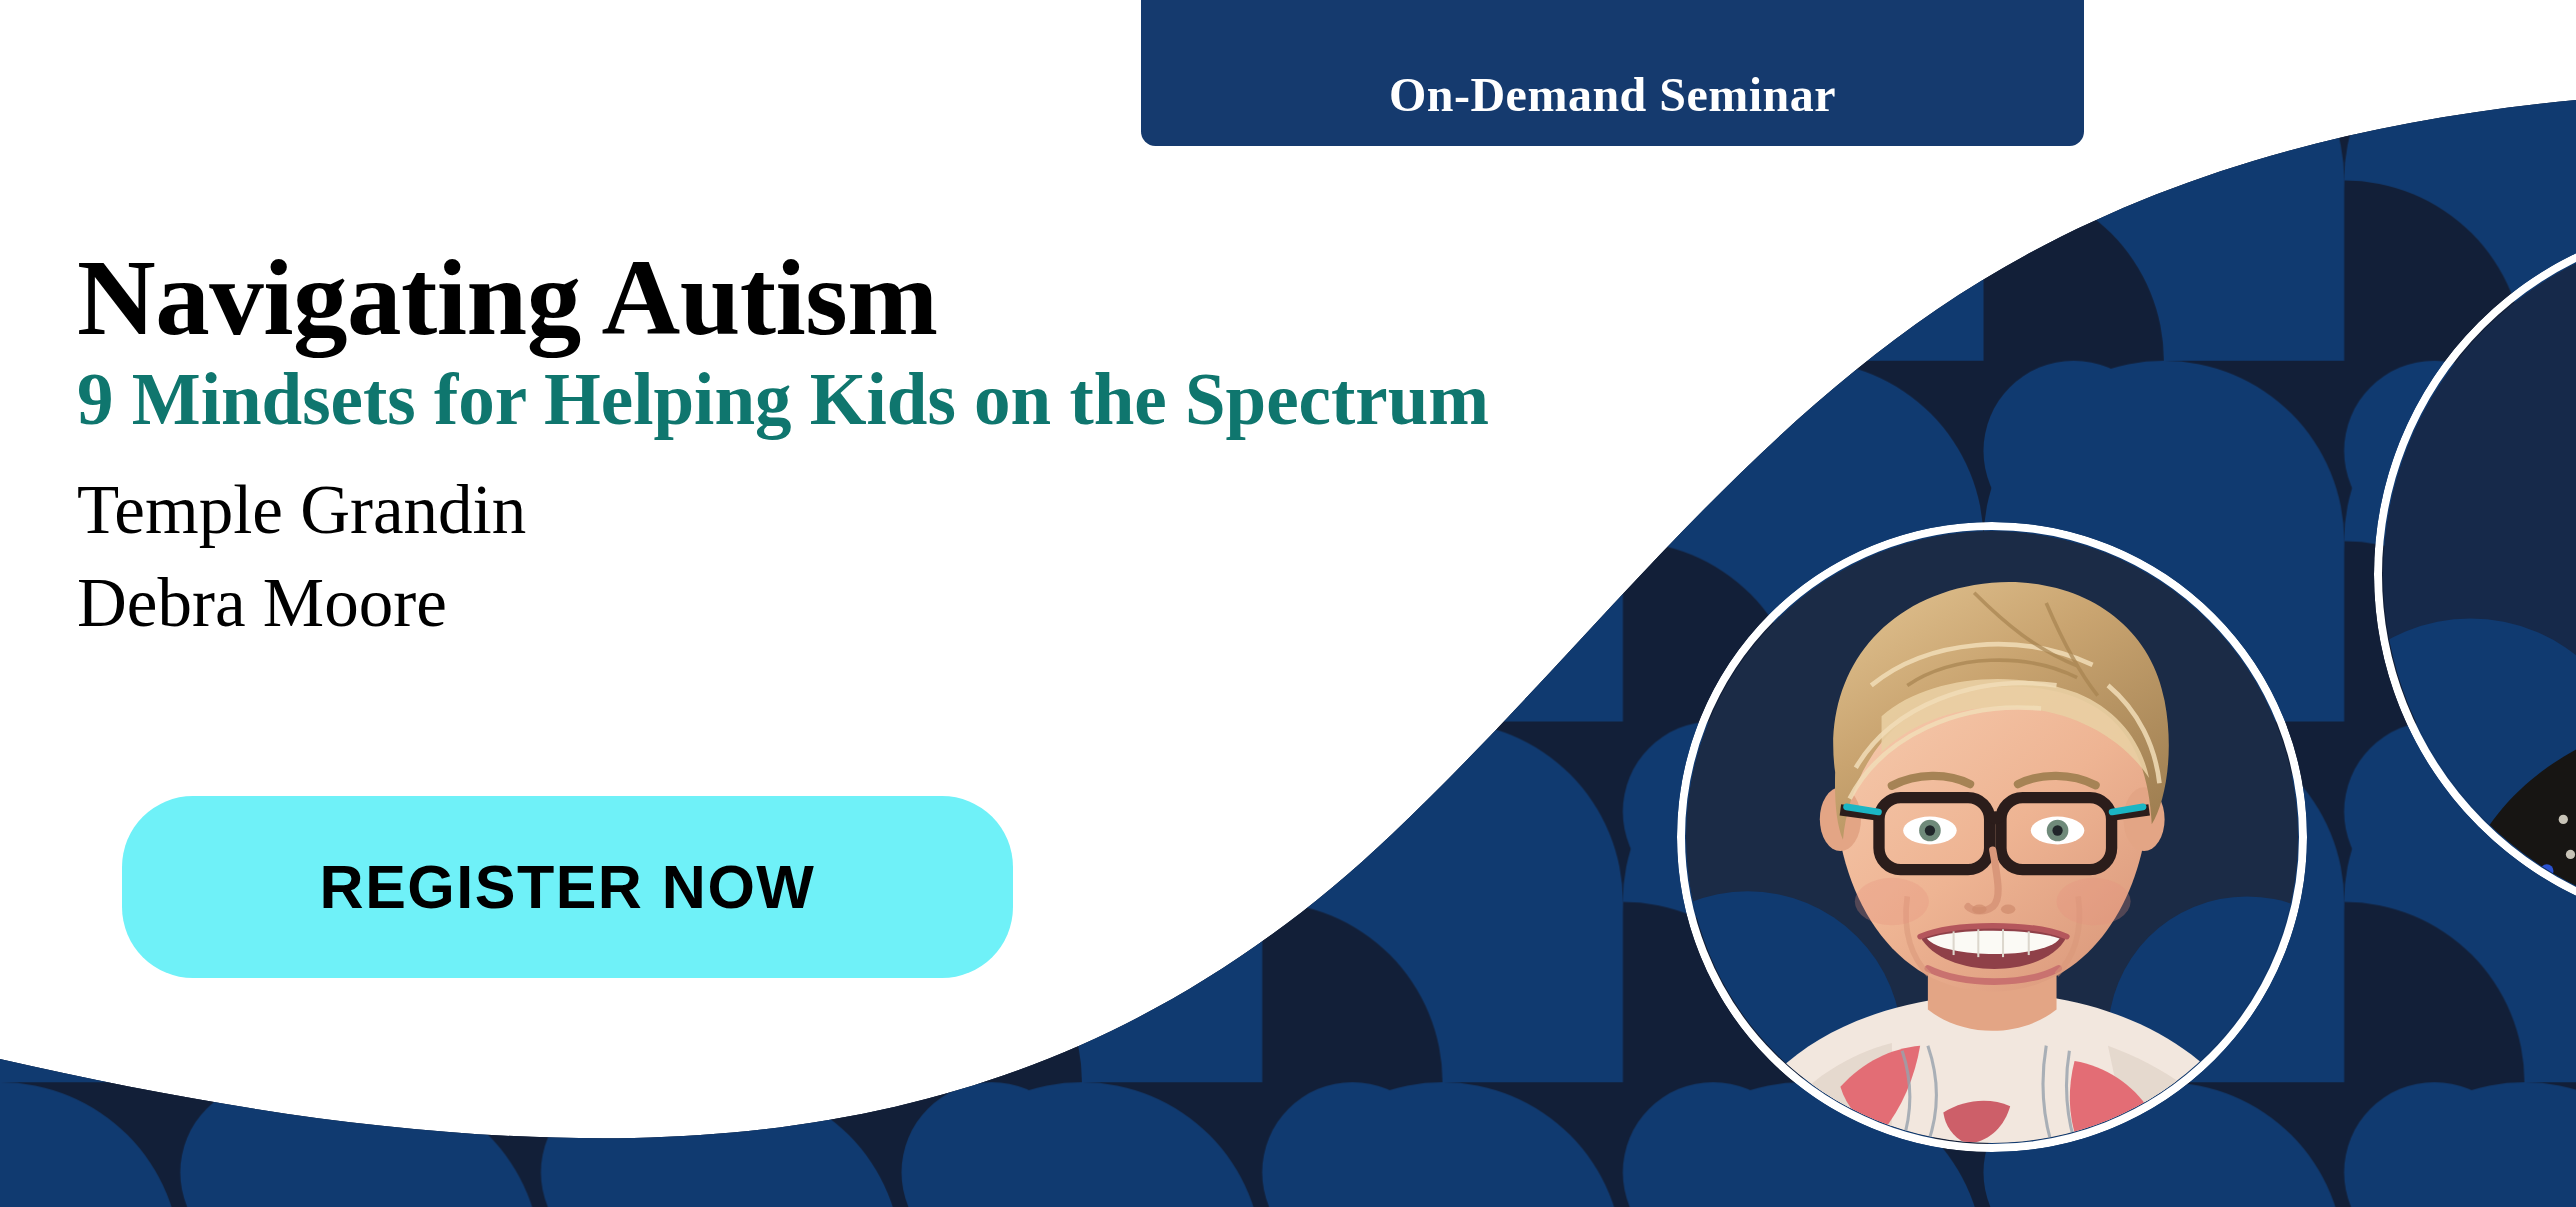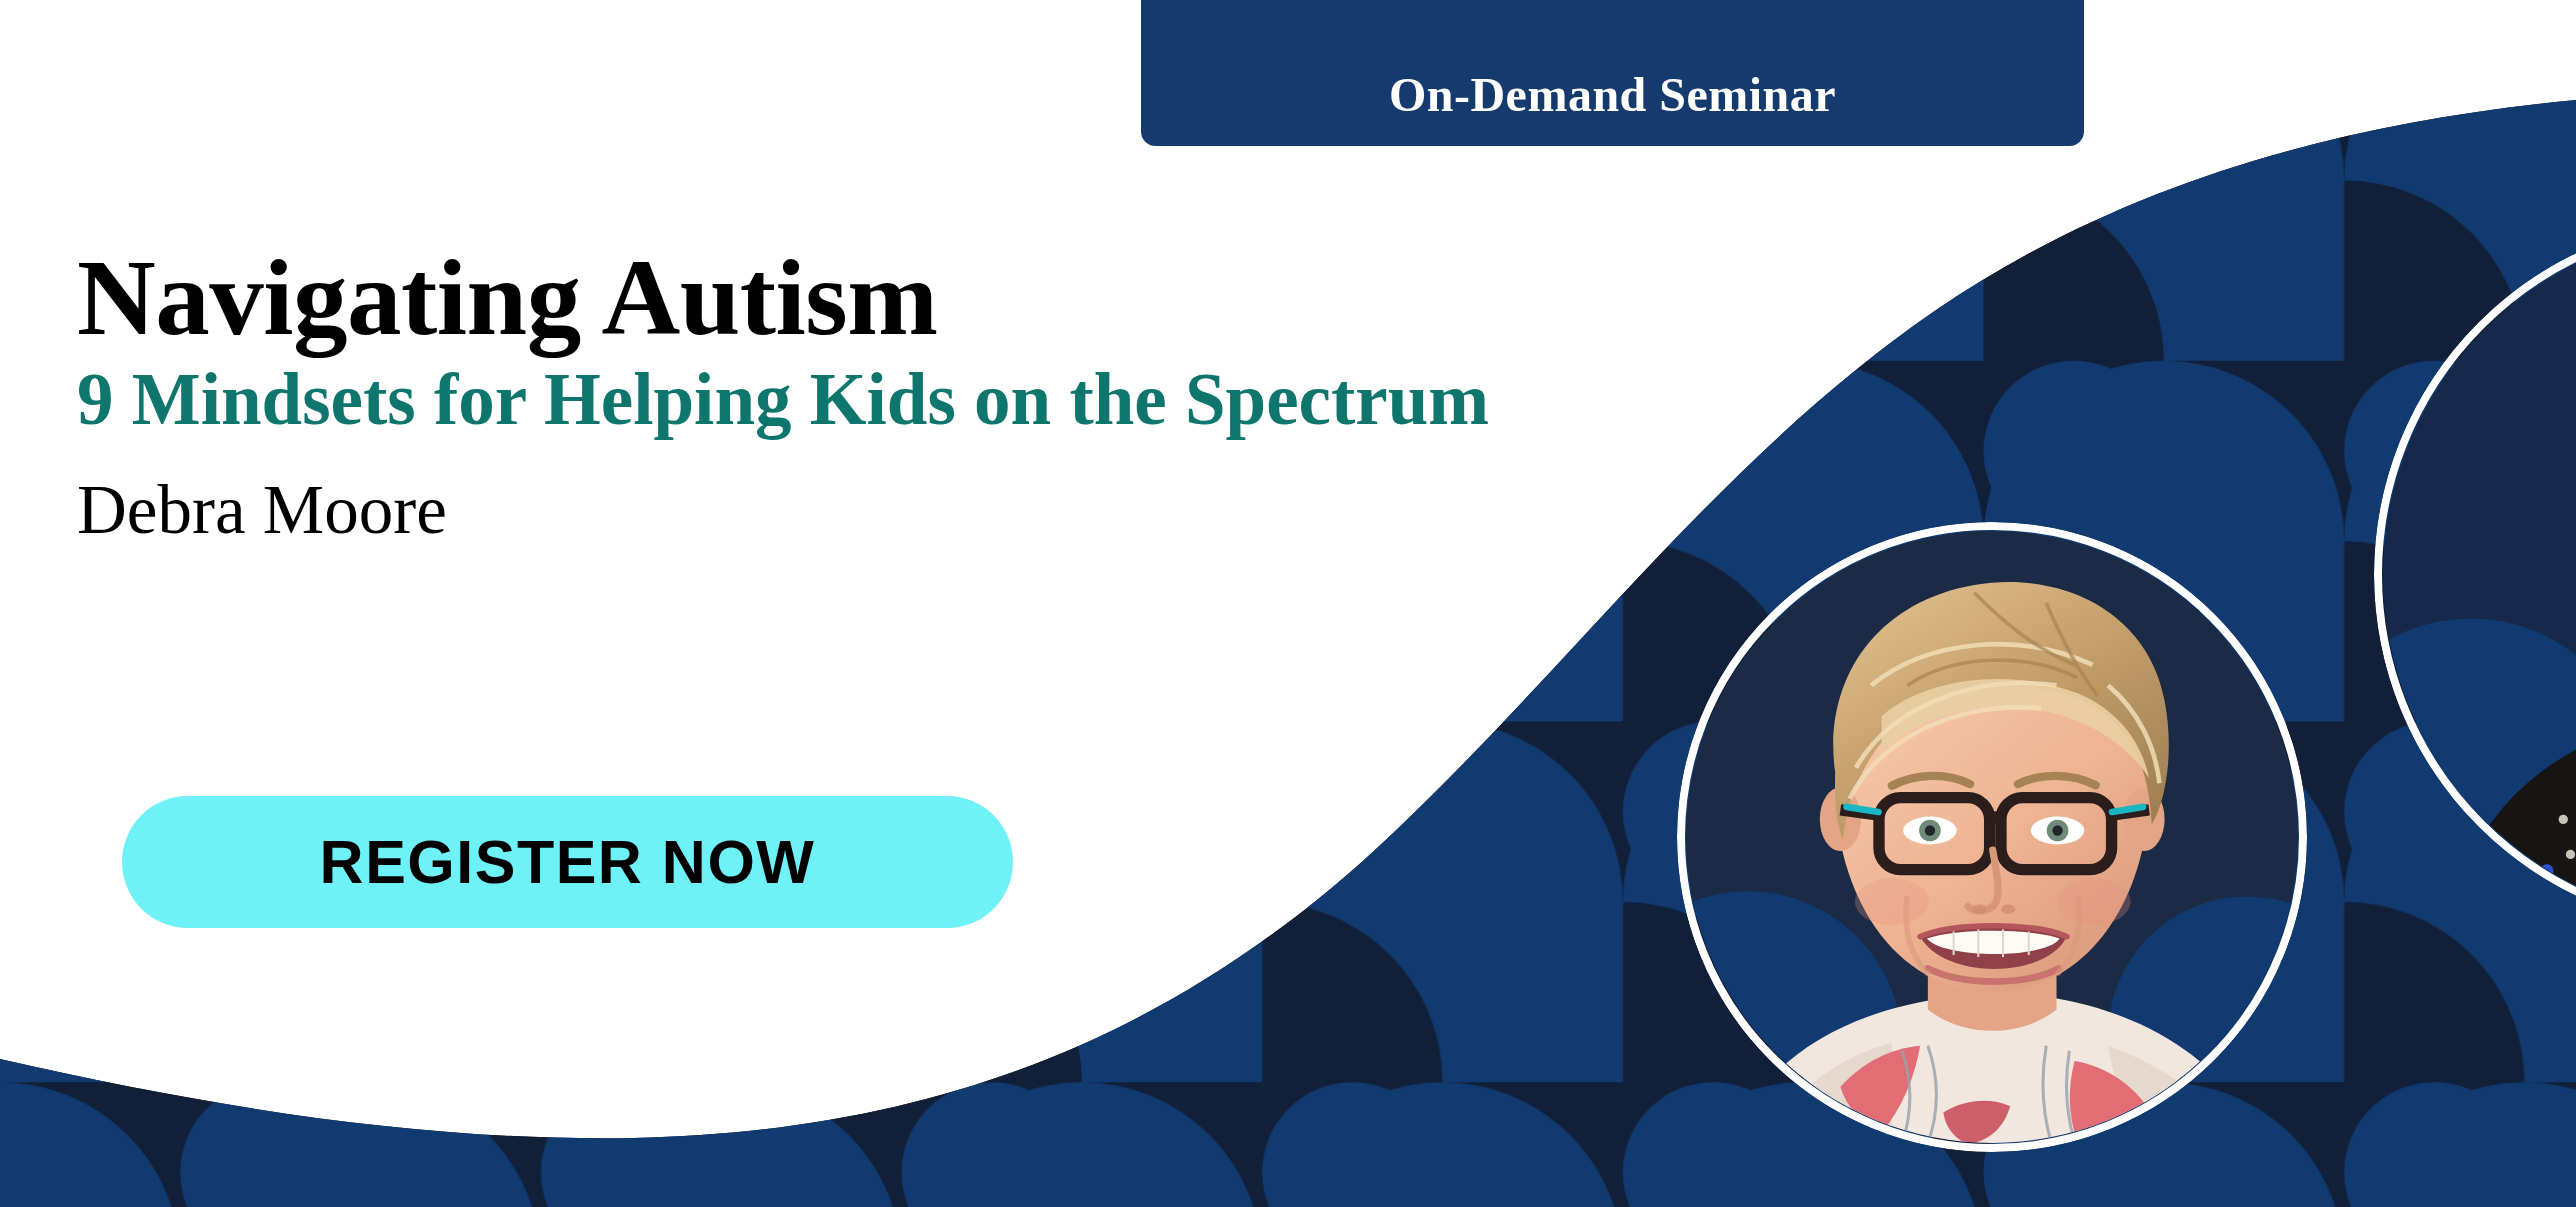--- a/index.html
+++ b/index.html
@@ -68,21 +68,21 @@
     color:#000000;
     margin:0;
     white-space:nowrap;
   }
   .speakers{margin-bottom:43px;}
 
   
   .cta{
     position:absolute;
     left:122px; top:796px;
-    width:891px; height:132px;
+    width:891px; height:182px;
     background:#6FF1F8;
     border:none;
     border-radius:71px;
     display:flex; align-items:center; justify-content:center;
     cursor:pointer;
     padding:0;
   }
   .cta-label{
     font-family:"Liberation Sans", sans-serif;
     font-weight:bold;
@@ -165,20 +165,21 @@
   </svg>
 
   <div class="badge">
     <span class="badge-label">On-Demand Seminar</span>
   </div>
 
   <div class="textblock">
     <h1 class="title">Navigating Autism</h1>
     <h2 class="subtitle">9 Mindsets for Helping Kids on the Spectrum</h2>
     <div class="speakers">
+      <p class="speaker">Temple Grandin</p>
       <p class="speaker">Debra Moore</p>
     </div>
   </div>
 
   <button class="cta">
     <span class="cta-label">REGISTER NOW</span>
   </button>
 
   <div class="portrait" id="portrait-temple-grandin">
     <div class="photo">

